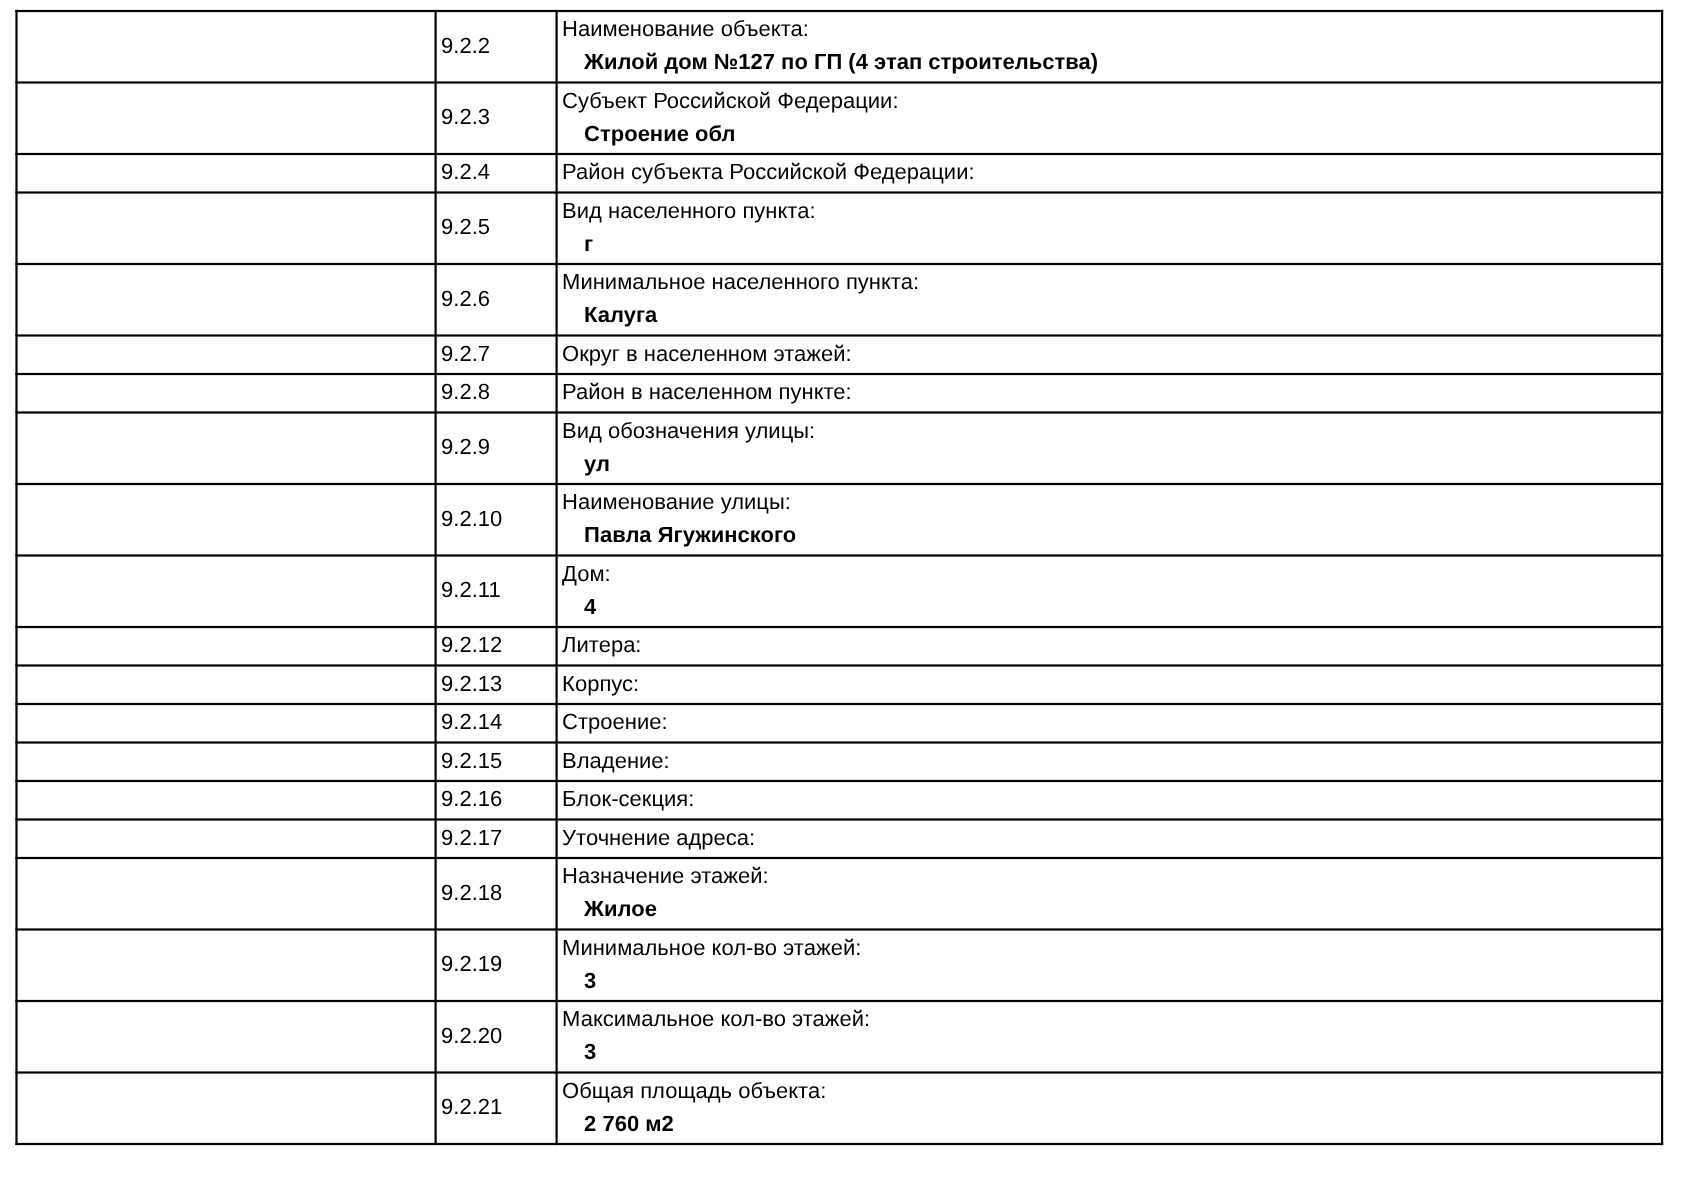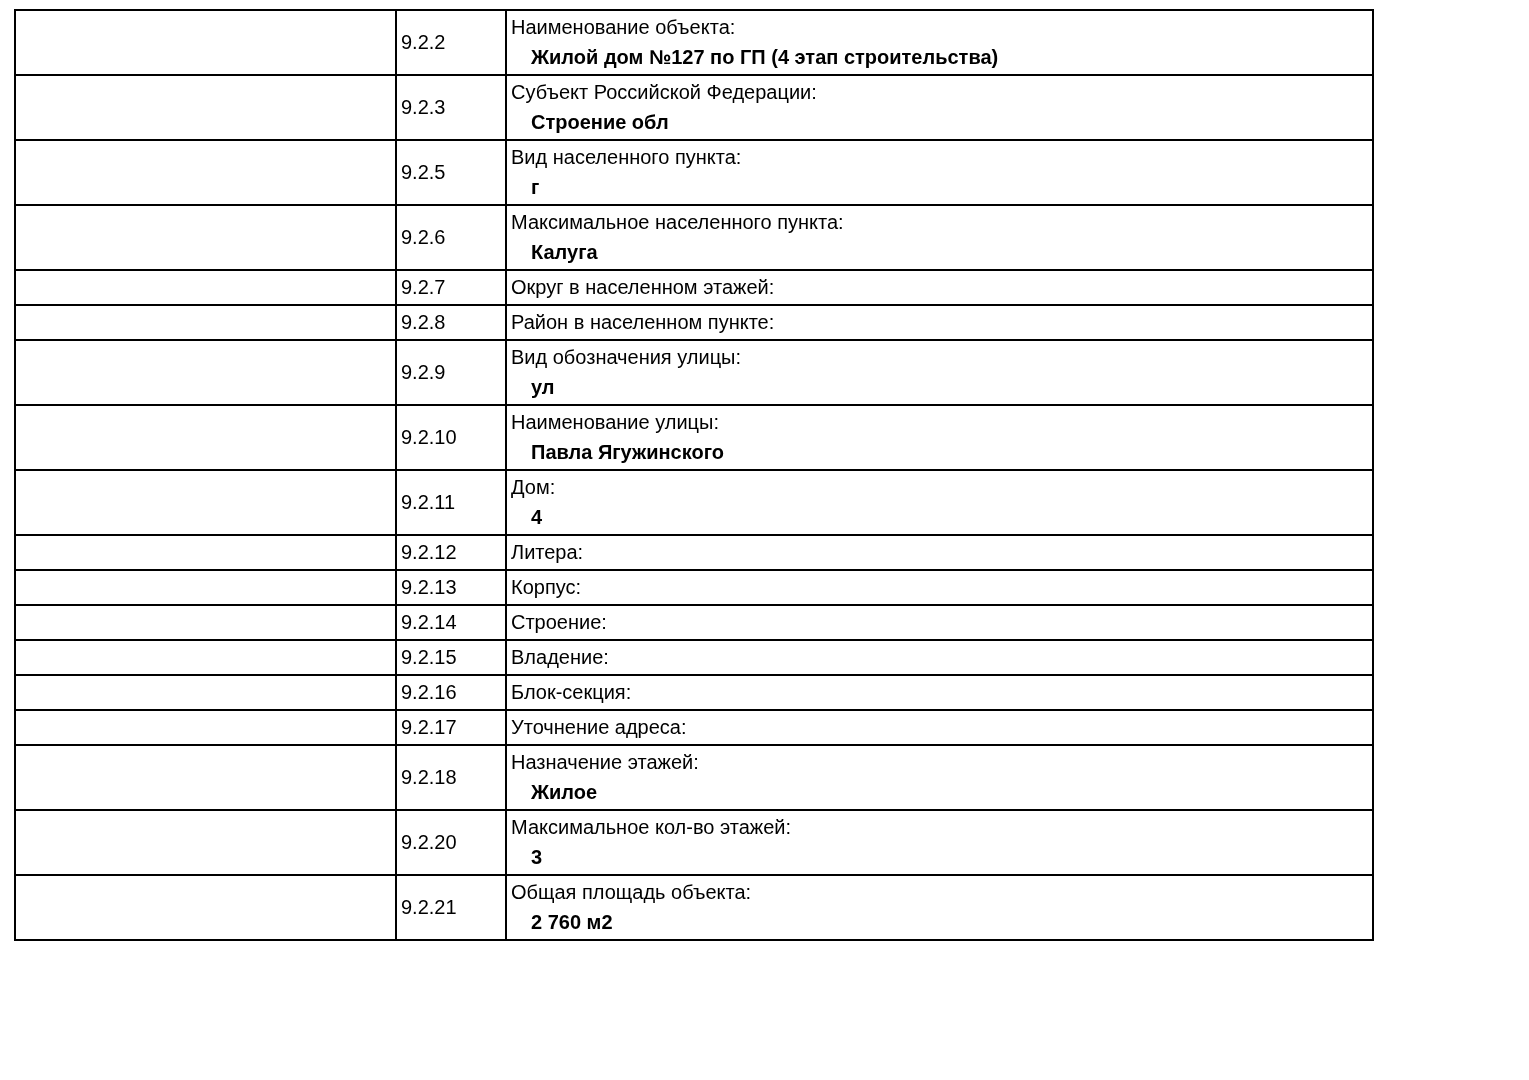--- a/index.html
+++ b/index.html
@@ -12,21 +12,21 @@
     width: 1529px;
     height: 1080px;
     font-family: "Liberation Sans", sans-serif;
     color: #000000;
     overflow: hidden;
   }
   table.doc-table {
     position: absolute;
     left: 14px;
     top: 9px;
-    width: 1360px;
+    width: 1498px;
     border-collapse: collapse;
     table-layout: fixed;
   }
   table.doc-table td {
     border: 2px solid #000000;
     padding: 1px 4px 2px 4px;
     vertical-align: middle;
     font-size: 20px;
     line-height: 30px;
     overflow: hidden;
@@ -55,35 +55,43 @@
 
     <tr>
       <td class="col-blank"></td>
       <td class="col-num">9.2.3</td>
       <td class="col-content">
         <div class="cell-label">Субъект Российской Федерации:</div>
         <div class="cell-value">Строение обл</div>
       </td>
     </tr>
 
+    <tr>
+      <td class="col-blank"></td>
+      <td class="col-num">9.2.4</td>
+      <td class="col-content">
+        <div class="cell-label">Район субъекта Российской Федерации:</div>
+        <div class="cell-value"></div>
+      </td>
+    </tr>
 
     <tr>
       <td class="col-blank"></td>
       <td class="col-num">9.2.5</td>
       <td class="col-content">
         <div class="cell-label">Вид населенного пункта:</div>
         <div class="cell-value">г</div>
       </td>
     </tr>
 
     <tr>
       <td class="col-blank"></td>
       <td class="col-num">9.2.6</td>
       <td class="col-content">
-        <div class="cell-label">Максимальное населенного пункта:</div>
+        <div class="cell-label">Минимальное населенного пункта:</div>
         <div class="cell-value">Калуга</div>
       </td>
     </tr>
 
     <tr>
       <td class="col-blank"></td>
       <td class="col-num">9.2.7</td>
       <td class="col-content">
         <div class="cell-label">Округ в населенном этажей:</div>
         <div class="cell-value"></div>
@@ -182,20 +190,28 @@
 
     <tr>
       <td class="col-blank"></td>
       <td class="col-num">9.2.18</td>
       <td class="col-content">
         <div class="cell-label">Назначение этажей:</div>
         <div class="cell-value">Жилое</div>
       </td>
     </tr>
 
+    <tr>
+      <td class="col-blank"></td>
+      <td class="col-num">9.2.19</td>
+      <td class="col-content">
+        <div class="cell-label">Минимальное кол-во этажей:</div>
+        <div class="cell-value">3</div>
+      </td>
+    </tr>
 
     <tr>
       <td class="col-blank"></td>
       <td class="col-num">9.2.20</td>
       <td class="col-content">
         <div class="cell-label">Максимальное кол-во этажей:</div>
         <div class="cell-value">3</div>
       </td>
     </tr>
 

